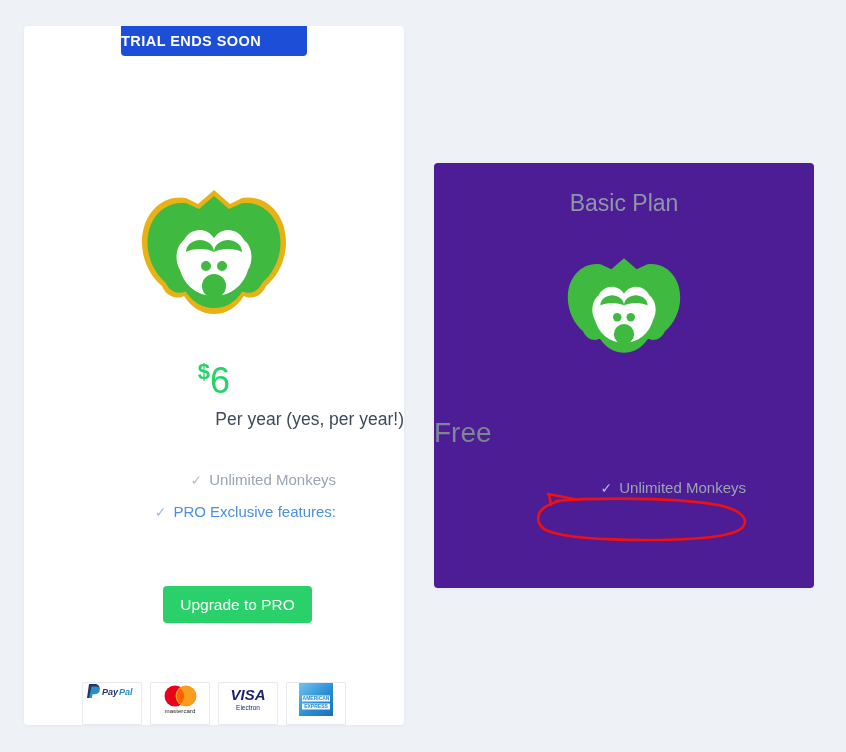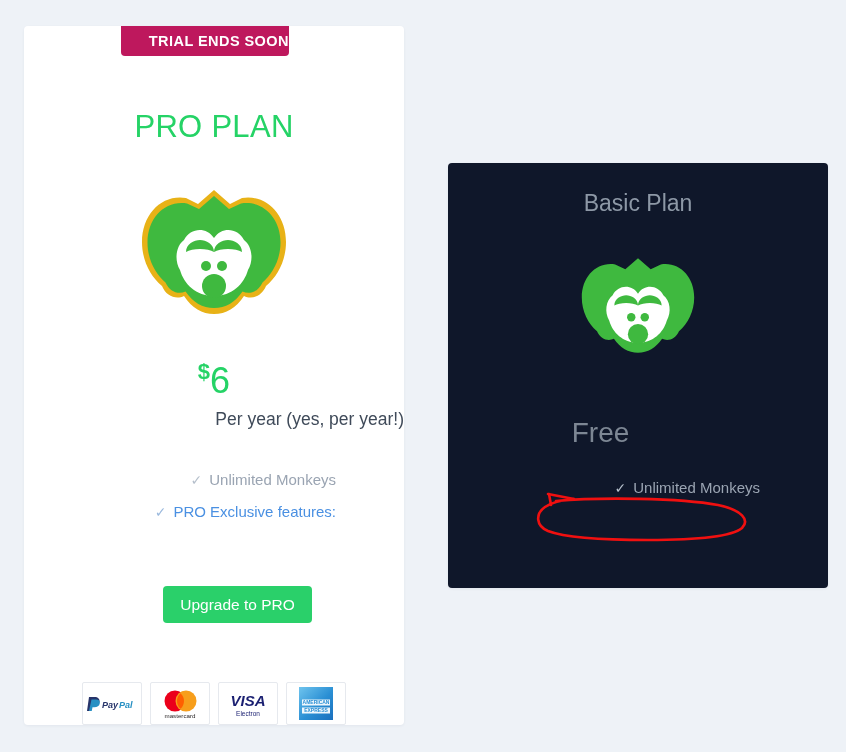--- a/index.html
+++ b/index.html
@@ -25,30 +25,30 @@
     height: 699px;
     background: #ffffff;
     border-radius: 4px;
     box-shadow: 0 1px 3px rgba(30, 50, 80, 0.06);
   }
 
   #trial-badge {
     position: absolute;
     left: 97px;
     top: 0px;
-    width: 168px;
+    width: 186px;
     height: 30px;
-    background: #be185d;
+    background: #1d4ed8;
     border-radius: 0 0 4px 4px;
     color: #ffffff;
     font-size: 14.5px;
     font-weight: bold;
     letter-spacing: 0.45px;
     line-height: 30px;
-    text-align: right;
+    text-align: left;
     white-space: nowrap;
     box-sizing: border-box;
   }
 
   #pro-title {
     position: absolute;
     left: 0;
     top: 83px;
     width: 380px;
     text-align: center;
@@ -159,54 +159,54 @@
     justify-content: center;
     gap: 8px;
   }
   .pay-badge {
     width: 60px;
     height: 43px;
     background: #ffffff;
     border: 1px solid #e6e9ee;
     border-radius: 2px;
     display: flex;
-    align-items: center;
+    align-items: flex-start;
     justify-content: center;
     box-sizing: border-box;
   }
 
   
   #basic-card {
     position: absolute;
-    left: 448px;
+    left: 434px;
     top: 163px;
     width: 380px;
     height: 425px;
-    background: #0f172a;
+    background: #4c1d95;
     border-radius: 4px;
     box-shadow: 0 1px 3px rgba(30, 50, 80, 0.06);
   }
 
   #basic-title {
     position: absolute;
     left: 0;
     top: 190px;
     width: 380px;
     text-align: center;
     font-size: 23px;
     color: #8d98a6;
     font-weight: 400;
   }
 
   #basic-price {
     position: absolute;
     left: 0;
     top: 417px;
     width: 305px;
-    text-align: center;
+    text-align: left;
     font-size: 28px;
     color: #7d8794;
     font-weight: 400;
   }
 
   
   #annotation-layer {
     position: absolute;
     left: 0;
     top: 0;
@@ -215,21 +215,20 @@
     pointer-events: none;
   }
 </style>
 </head>
 <body>
 
 <div id="pro-card">
 
   <div id="trial-badge">TRIAL ENDS SOON</div>
 
-  <div id="pro-title">PRO PLAN</div>
 
   <div class="monkey-wrap" id="pro-monkey">
     <svg width="160" height="142" viewBox="0 0 160 142" aria-hidden="true">
       <g>
         <path d="M80 6 L96 20 L108 14 C132 10 152 30 152 58 C152 76 144 92 132 102
                  C128 112 118 116 110 112
                  C102 124 92 130 80 130
                  C68 130 58 124 50 112
                  C42 116 32 112 28 102
                  C16 92 8 76 8 58 C8 30 28 10 52 14 L64 20 Z" fill="#e8b217"></path>

